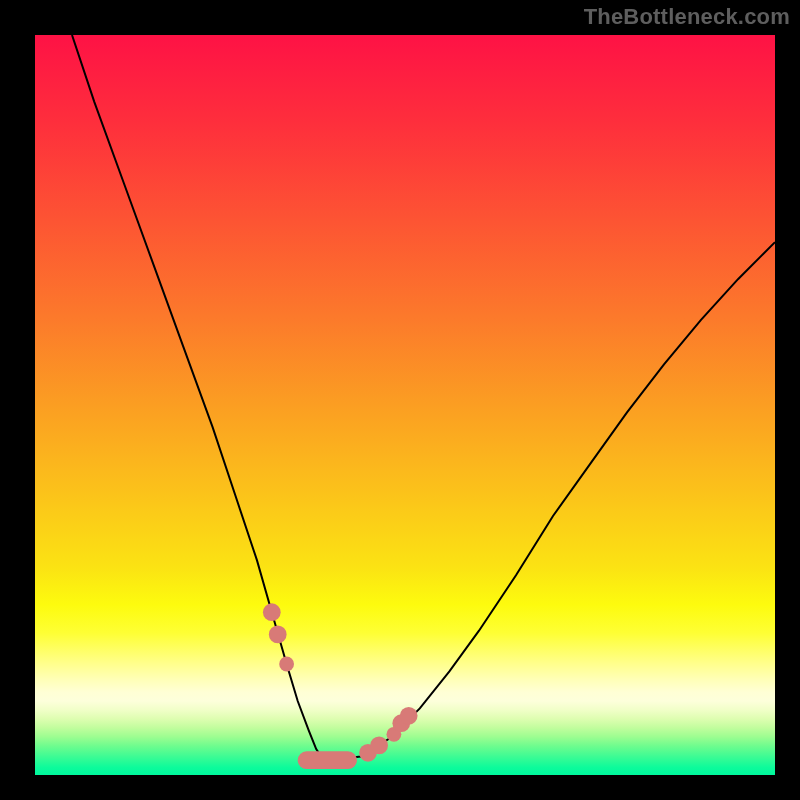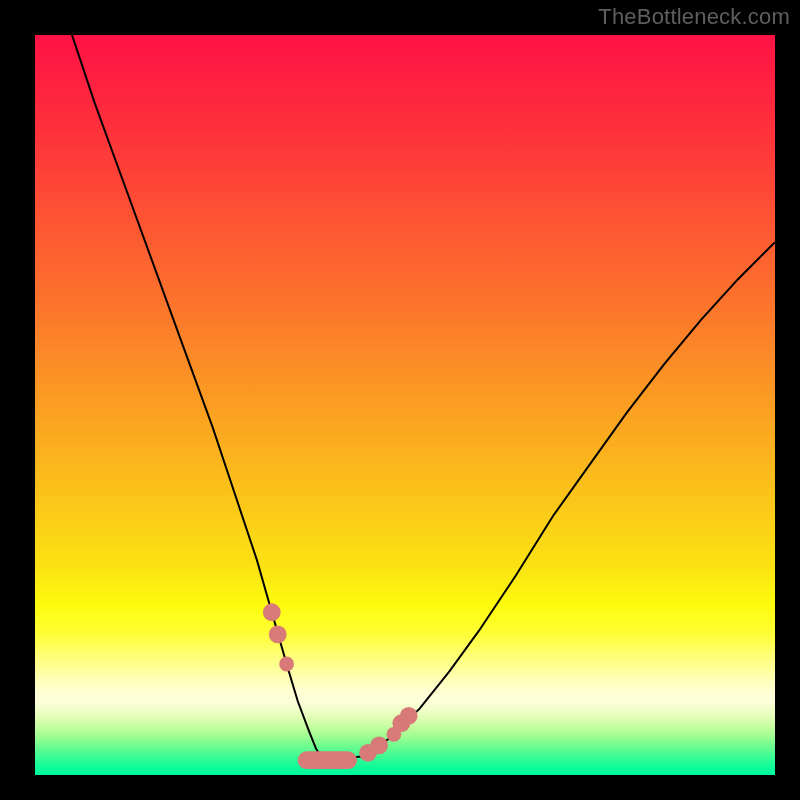--- a/index.html
+++ b/index.html
@@ -25,21 +25,21 @@
     left: 35px;
     width: 740px;
     height: 740px;
     overflow: hidden;
   }
   .watermark {
     position: absolute;
     top: 4px;
     right: 10px;
     font-size: 22px;
-    font-weight: 400;
+    font-weight: 700;
     color: #5e5e5e;
     letter-spacing: 0.2px;
   }
   .curve {
     stroke: #000;
     stroke-width: 2;
     fill: none;
   }
   .marker {
     fill: #d87a77;

